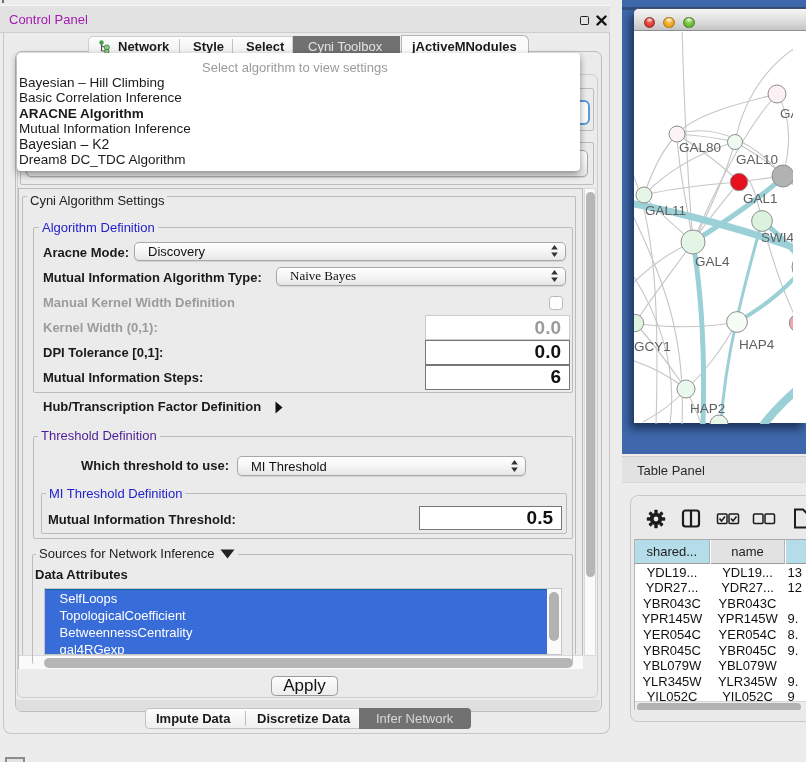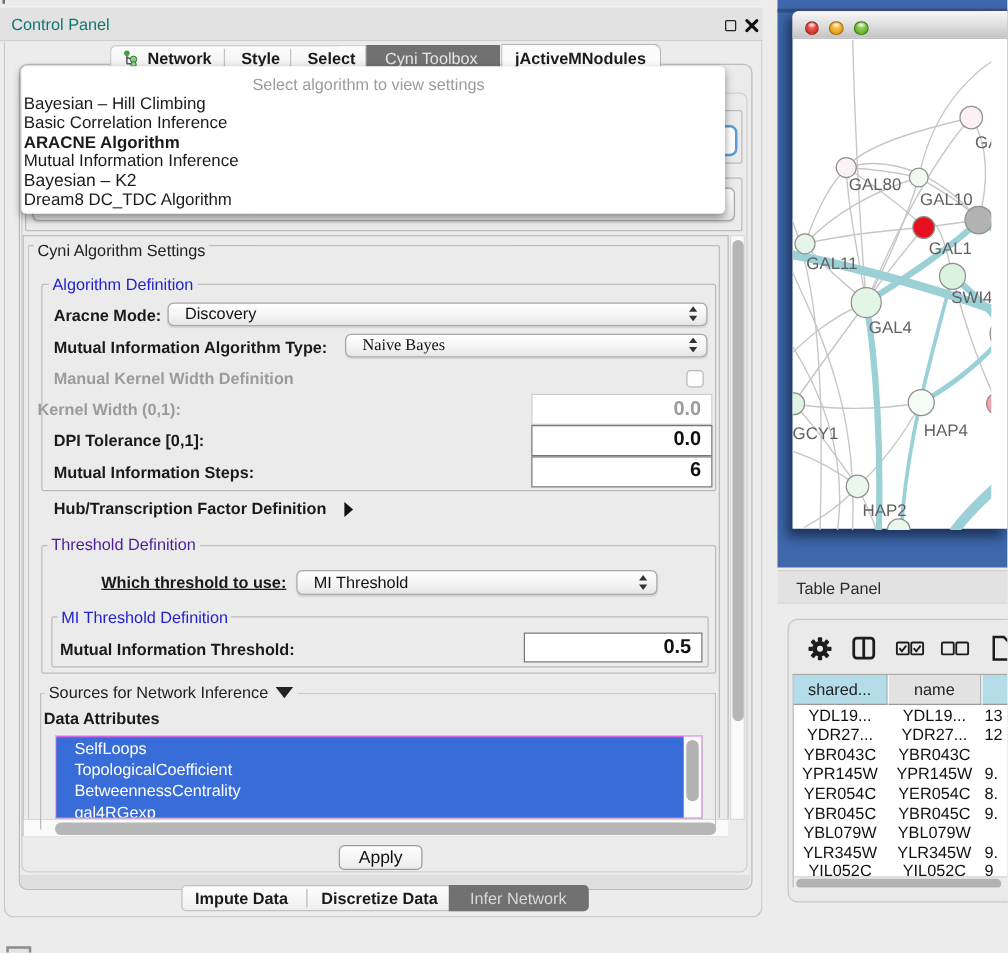--- a/index.html
+++ b/index.html
@@ -5,21 +5,21 @@
 * { margin:0; padding:0; box-sizing:border-box; }
 html,body { width:806px; height:762px; overflow:hidden; }
 body { font-family:"Liberation Sans", sans-serif; background:#ececec; position:relative; }
 .abs { position:absolute; }
 .lbl { position:absolute; font-size:13px; color:#1a1a1a; white-space:nowrap; line-height:15px; }
 .blbl { position:absolute; font-size:13px; font-weight:bold; color:#1a1a1a; white-space:nowrap; line-height:15px; }
 .combo { position:absolute; border:1px solid #a8a8a8; border-radius:5px;
   background:linear-gradient(#ffffff, #f4f4f4 55%, #e6e6e6); box-shadow:0 1px 1px rgba(0,0,0,0.1); }
 .combo .ctext { position:absolute; left:13px; top:50%; transform:translateY(-50%); font-size:13px; color:#111; white-space:nowrap; }
 .spin { position:absolute; right:7px; top:50%; transform:translateY(-50%); width:7px; height:12px; }
-.field { position:absolute; background:#fff; font-size:16px; font-weight:bold; color:#111; text-align:right; }
+.field { position:absolute; background:#fff; font-size:19px; font-weight:bold; color:#111; text-align:right; }
 .group { position:absolute; border:1px solid #bcbcbc; border-radius:2px; }
 .gtitle { position:absolute; background:#ebebeb; padding:0 3px; font-size:13px; white-space:nowrap; line-height:15px; }
 </style>
 </head>
 <body>
 
 <div class="abs" style="left:621px; top:0; width:185px; height:456px; background:#f2ede4;"></div>
 <div class="abs" style="left:622px; top:0; width:184px; height:454px; background:#3e68ab;"></div>
 <div class="abs" style="left:622px; top:6.5px; width:184px; height:3px; background:#31507f;"></div>
 
@@ -175,21 +175,21 @@
       <div class="abs" style="left:0;top:124.8px;width:75px;height:16px;text-align:center;line-height:16px;color:#111;">YIL052C</div>
       <div class="abs" style="left:76px;top:124.8px;width:74px;height:16px;text-align:center;line-height:16px;color:#111;">YIL052C</div>
       <div class="abs" style="left:153px;top:124.8px;width:19px;height:16px;text-align:left;line-height:16px;color:#111;">9</div>
     </div>
   <div class="abs" style="left:0; top:161.5px; width:172px; height:10px; background:#ececec; border-top:1px solid #d5d5d5;"></div>
   <div class="abs" style="left:2px; top:163px; width:164px; height:8px; background:#b2b2b2; border-radius:4px;"></div>
 </div>
 
 <div class="abs" style="left:1.5px; top:0; width:2.5px; height:3px; background:#6e6e6e;"></div>
 <div class="abs" style="left:0; top:5px; width:610px; height:28px; background:#e2e2e2; border-top:1px solid #f6f6f6; border-bottom:1px solid #cdcdcd;"></div>
-<div class="lbl" style="left:9px; top:11.5px; color:#0f766e;">Control Panel</div>
+<div class="lbl" style="left:9px; top:11.5px; color:#a21caf;">Control Panel</div>
 <div class="abs" style="left:580px; top:15.5px; width:9px; height:9px; border:1.6px solid #222; border-radius:1.5px;"></div>
 <svg class="abs" style="left:596px; top:15px;" width="11" height="11" viewBox="0 0 11 11">
     <path d="M1.5,1.5 L9.5,9.5 M9.5,1.5 L1.5,9.5" stroke="#111" stroke-width="2.4" stroke-linecap="round"></path>
   </svg>
 
 <div class="abs" style="left:2.5px; top:33px; width:607px; height:701px; border:1px solid #c6c6c6; border-top:none; border-radius:0 0 8px 8px; background:#ececec;"></div>
 
 <div class="abs" style="left:15px; top:51px; width:586.5px; height:661px; border:1px solid #bdbdbd; border-radius:7px; background:#ebebeb;"></div>
 <div class="abs" style="left:16px; top:700px; width:584px; height:11px; background:#dfdfdf; border-radius:0 0 7px 7px;"></div>
 
@@ -240,64 +240,64 @@
 <div class="blbl" style="left:43px; top:269.5px;">Mutual Information Algorithm Type:</div>
 <div class="combo" style="left:276px; top:266.5px; width:290px; height:19.5px;font-family:Liberation Serif, serif;">
   <span class="ctext">Naive Bayes</span>
   <svg class="spin" viewBox="0 0 7 12">
       <path d="M3.5,0 L6.8,4.4 H0.2 Z" fill="#333"></path>
       <path d="M3.5,12 L6.8,7.6 H0.2 Z" fill="#333"></path>
     </svg>
 </div>
 <div class="blbl" style="left:43px; top:294.5px; color:#9b9b9b;">Manual Kernel Width Definition</div>
 <div class="abs" style="left:549px; top:295.5px; width:14px; height:14px; background:#fdfdfd; border:1px solid #b8b8b8; border-radius:3.5px;"></div>
-<div class="blbl" style="left:30px; top:319.5px; color:#9b9b9b;text-align:right;">Kernel Width (0,1):</div>
+<div class="blbl" style="left:43px; top:319.5px; color:#9b9b9b;text-align:right;">Kernel Width (0,1):</div>
 <div class="field" style="left:425px; top:315px; width:145px; height:25px; border:1px solid #cbcbcb; color:#9b9b9b; line-height:23px; padding-right:8px;">0.0</div>
 <div class="blbl" style="left:43px; top:344.5px;">DPI Tolerance [0,1]:</div>
 <div class="field" style="left:425px; top:340px; width:145px; height:25px; border:1.5px solid #777; line-height:22px; padding-right:8px;">0.0</div>
 <div class="blbl" style="left:43px; top:369.5px;">Mutual Information Steps:</div>
 <div class="field" style="left:425px; top:364.5px; width:145px; height:25px; border:1.5px solid #777; line-height:22px; padding-right:8px;">6</div>
 
 <div class="blbl" style="left:43px; top:398.5px;">Hub/Transcription Factor Definition</div>
 <svg class="abs" style="left:275px; top:400.5px;" width="8" height="13" viewBox="0 0 8 13">
     <path d="M0.5,0.5 L7.5,6.5 L0.5,12.5 Z" fill="#111"></path>
   </svg>
 
 <div class="group" style="left:33px; top:436px; width:540px; height:103px;"></div>
 <div class="gtitle" style="left:38px; top:428px; color:#4c1d95;">Threshold Definition</div>
-<div class="blbl" style="left:81px; top:458px;text-decoration:underline;">Which threshold to use:</div>
+<div class="blbl" style="left:81px; top:458px;">Which threshold to use:</div>
 <div class="combo" style="left:237px; top:456px; width:289px; height:19.5px;">
   <span class="ctext">MI Threshold</span>
   <svg class="spin" viewBox="0 0 7 12">
       <path d="M3.5,0 L6.8,4.4 H0.2 Z" fill="#333"></path>
       <path d="M3.5,12 L6.8,7.6 H0.2 Z" fill="#333"></path>
     </svg>
 </div>
 <div class="group" style="left:41px; top:493px; width:526px; height:41px;"></div>
 <div class="gtitle" style="left:46px; top:485.5px; color:#2222cc;">MI Threshold Definition</div>
 <div class="blbl" style="left:48px; top:511.5px;">Mutual Information Threshold:</div>
 <div class="field" style="left:419px; top:506px; width:143px; height:24px; border:1.5px solid #777; line-height:21px; padding-right:8px;">0.5</div>
 
 <div class="group" style="left:32px; top:553.5px; width:541px; height:110px; border-bottom:none;"></div>
 <div class="gtitle" style="left:36px; top:546px; color:#222;">Sources for Network Inference <svg style="display:inline-block; vertical-align:-1px; margin-left:2px;" width="15" height="10" viewBox="0 0 15 10">
       <path d="M0.5,0.5 L14.5,0.5 L7.5,9.5 Z" fill="#222"></path>
     </svg></div>
 <div class="blbl" style="left:35px; top:566.5px;">Data Attributes</div>
 
-<div class="abs" style="left:43.5px; top:587.5px; width:518px; height:67px; background:#d946ef; border:1px solid #c6c6c6; overflow:hidden;">
+<div class="abs" style="left:43.5px; top:587.5px; width:518px; height:67px; background:#0369a1; border:1px solid #c6c6c6; overflow:hidden;">
   <div class="abs" style="left:0; top:1px; width:502px; height:70px; background:#386cd9;"></div>
   <div class="abs lbl" style="left:15px; top:2px; color:#fff;">SelfLoops</div>
   <div class="abs lbl" style="left:15px; top:19px; color:#fff;">TopologicalCoefficient</div>
   <div class="abs lbl" style="left:15px; top:36px; color:#fff;">BetweennessCentrality</div>
   <div class="abs lbl" style="left:15px; top:53px; color:#fff;">gal4RGexp</div>
   <div class="abs" style="left:502px; top:0; width:16px; height:67px; background:#fafafa;"></div>
   <div class="abs" style="left:504.5px; top:3px; width:10px; height:49px; background:#b2b2b2; border-radius:5px;"></div>
 </div>
 
-<div class="abs" style="left:271px; top:676px; width:67px; height:19.5px; background:linear-gradient(#fefefe,#ececec); border:1px solid #9c9c9c; border-radius:4.5px; text-align:center; line-height:17.5px; font-size:14px; color:#111;">Apply</div>
+<div class="abs" style="left:271px; top:676px; width:67px; height:19.5px; background:linear-gradient(#fefefe,#ececec); border:1px solid #9c9c9c; border-radius:4.5px; text-align:center; line-height:17.5px; font-size:17px; color:#111;">Apply</div>
 
 <div class="abs" style="left:145px; top:707.5px; width:326px; height:21px; background:linear-gradient(#fdfdfd,#efefef); border:1px solid #c2c2c2; border-radius:4px;"></div>
 <div class="blbl" style="left:156px; top:711px;">Impute Data</div>
 <div class="abs" style="left:245px; top:710.5px; width:1px; height:15px; background:#bdbdbd;"></div>
 <div class="blbl" style="left:257px; top:711px;">Discretize Data</div>
 <div class="abs" style="left:359px; top:707.5px; width:112px; height:21px; background:#717171; border-radius:0 4px 4px 0;"></div>
 <div class="lbl" style="left:376px; top:711px; color:#d8d8d8;">Infer Network</div>
 
 <div class="abs" style="left:5px; top:757px; width:20px; height:20px; background:#e3e3e3; border:2px solid #8d8d8d;"></div>
 

